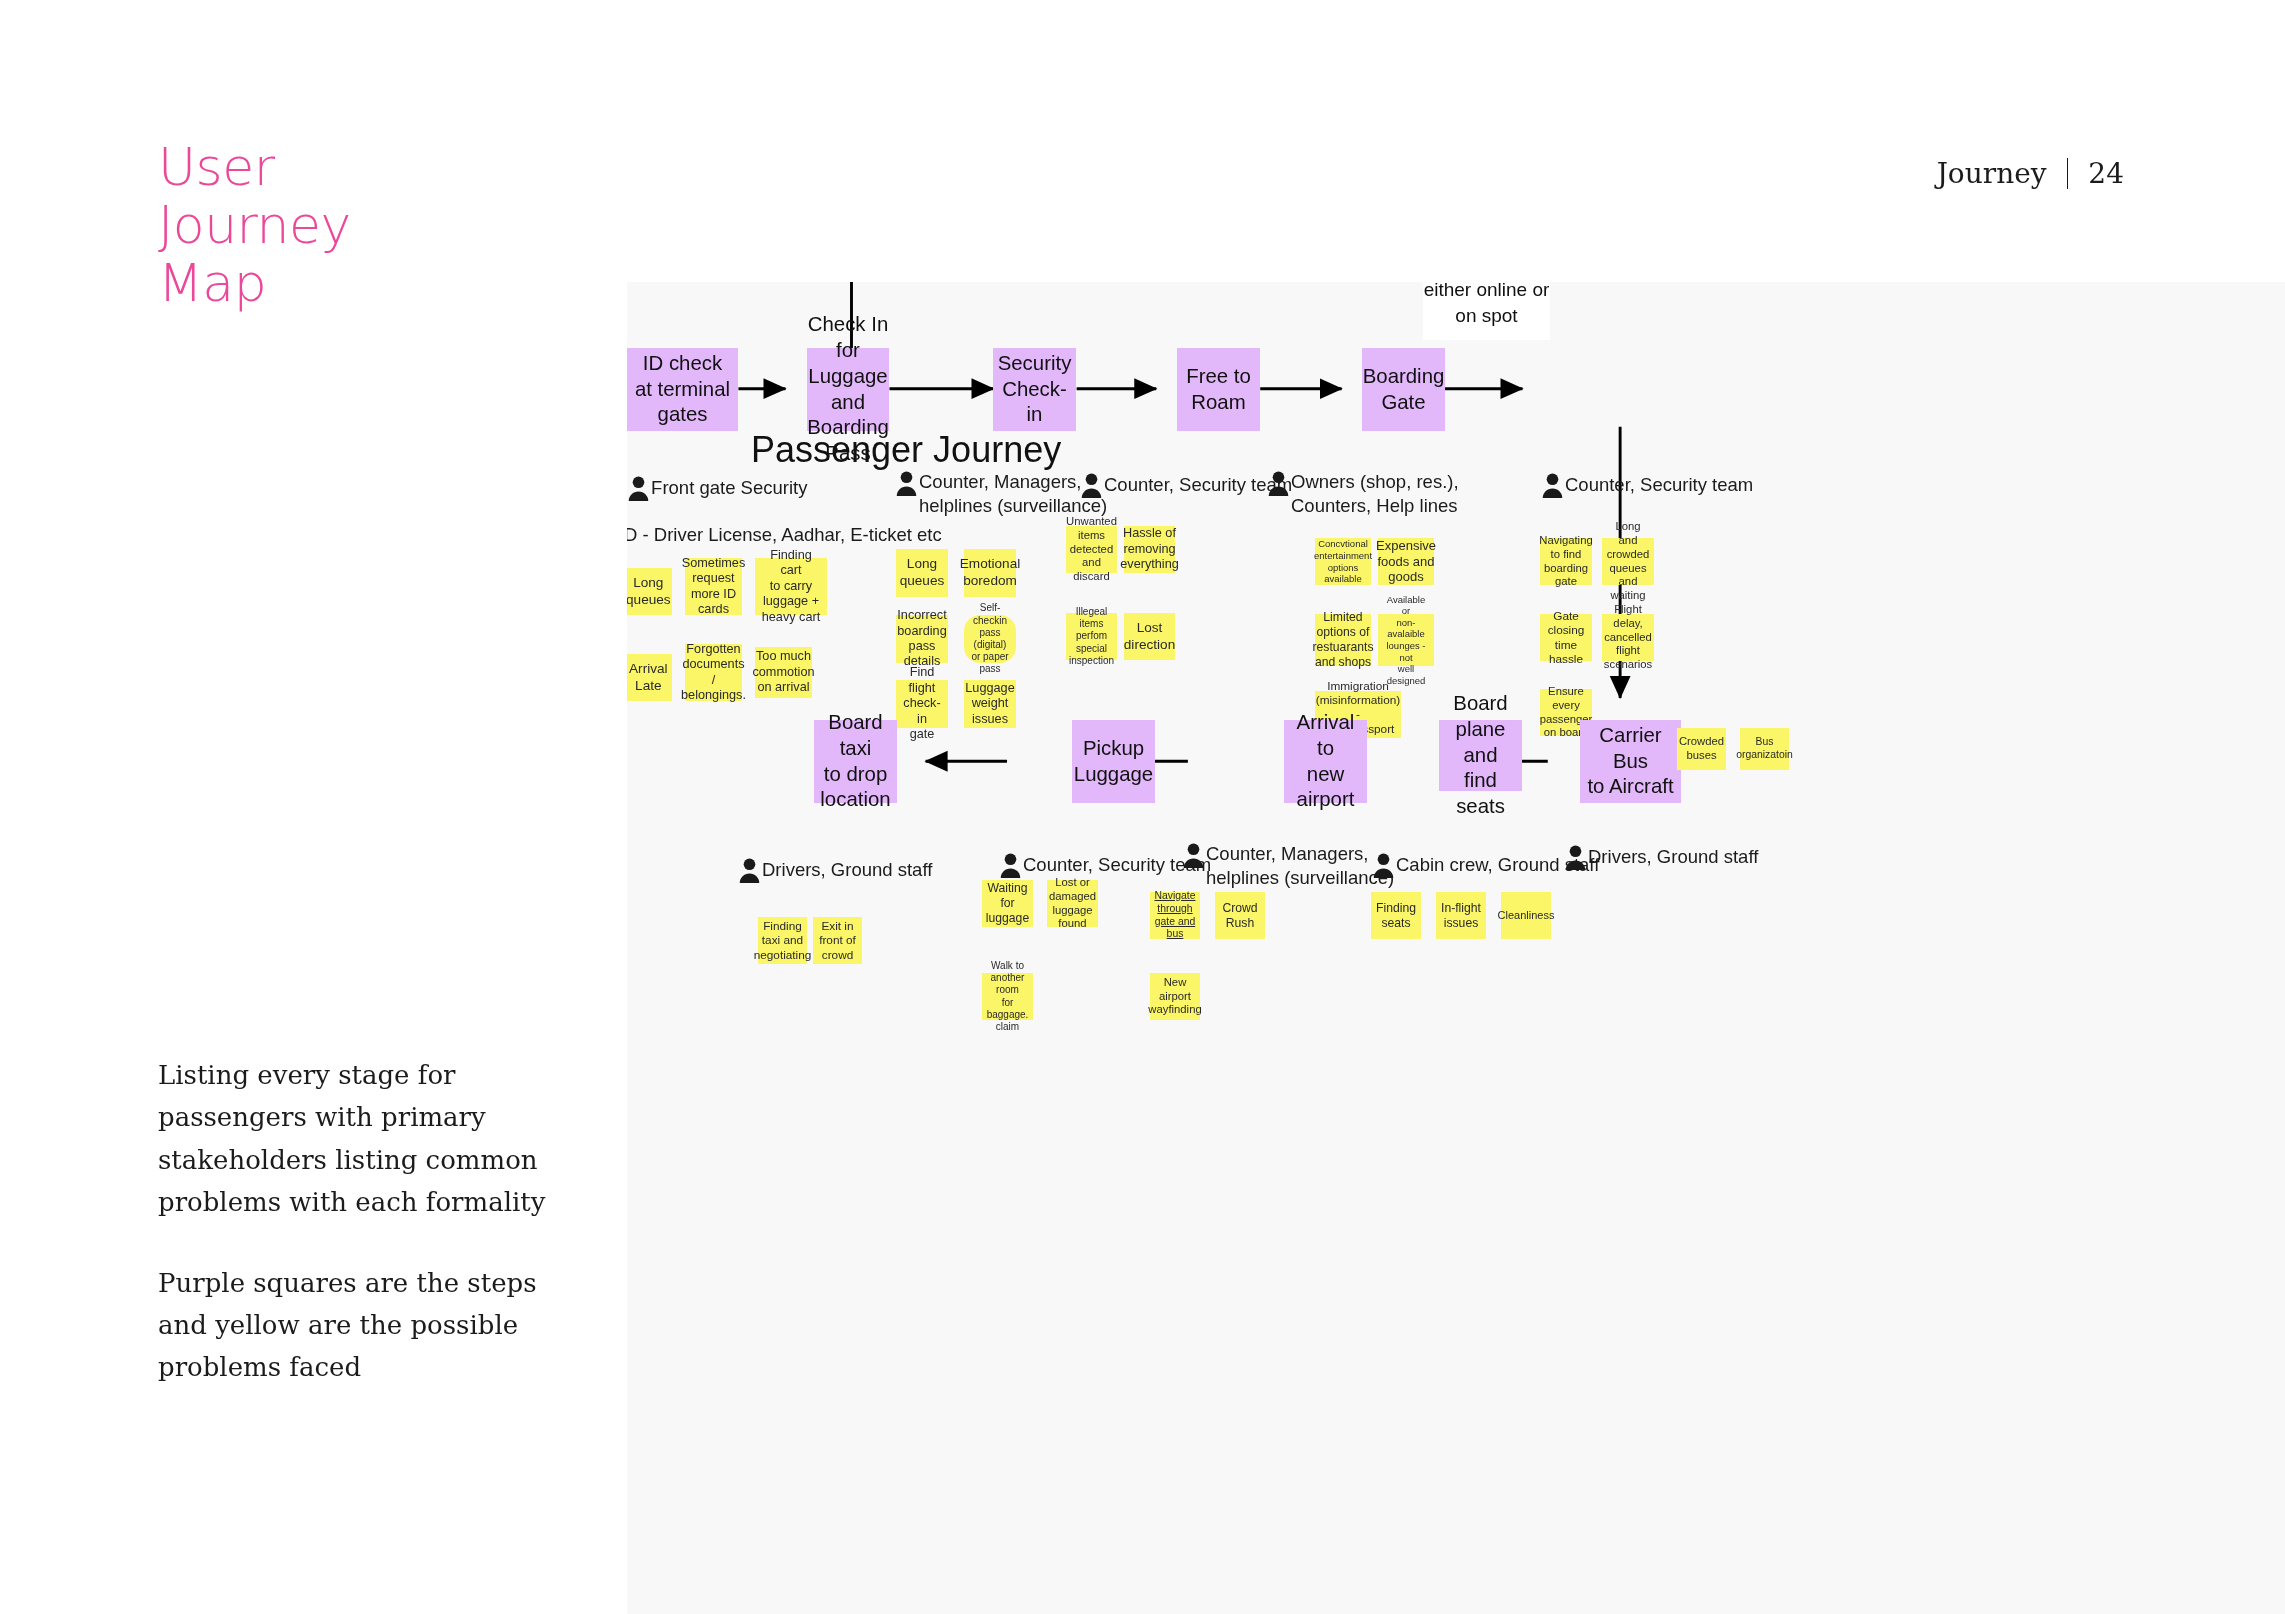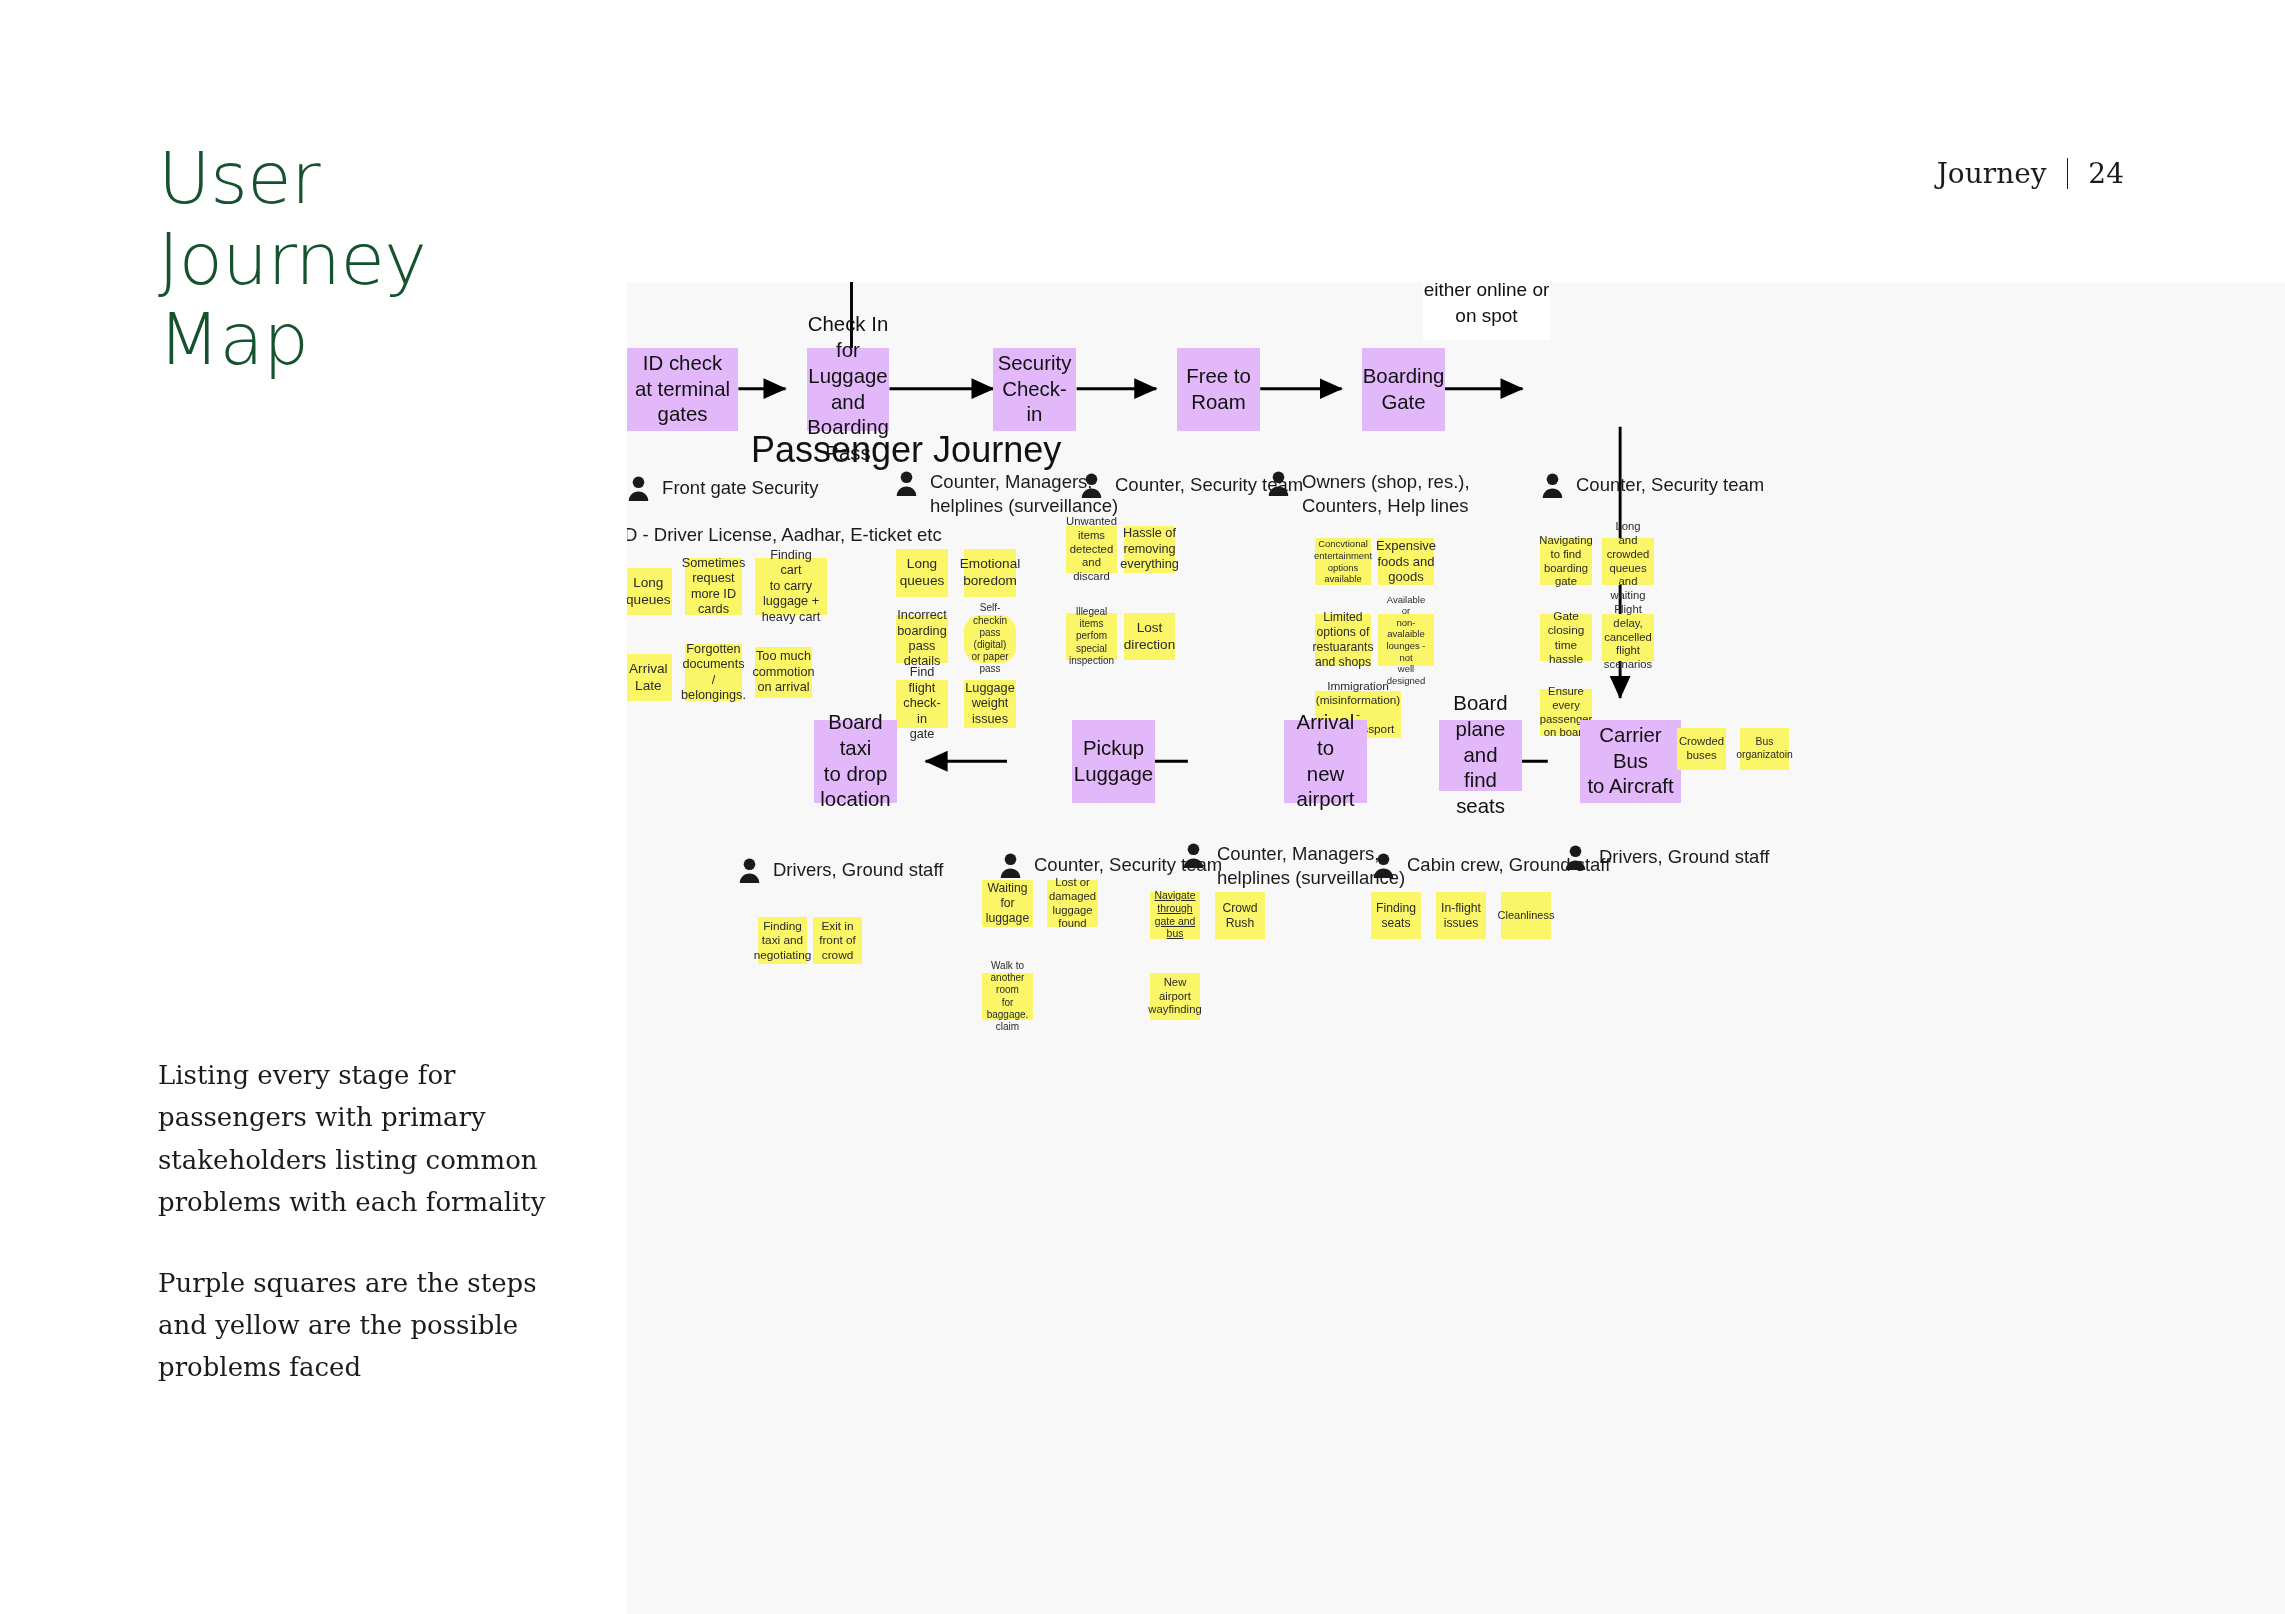--- a/index.html
+++ b/index.html
@@ -23,23 +23,23 @@
     height: 1615px;
     background: #ffffff;
   }
   #page-title {
     position: absolute;
     left: 158px;
     top: 138px;
     width: 425px;
     font-family: "DejaVu Sans", sans-serif;
     font-weight: 300;
-    font-size: 72px;
+    font-size: 52px;
     line-height: 1.12;
-    color: #14532d;
+    color: #ec4899;
     letter-spacing: -0.5px;
   }
   #intro-paragraph {
     position: absolute;
     left: 158px;
     top: 1054px;
     width: 398px;
     font-family: "DejaVu Serif", serif;
     font-size: 26px;
     line-height: 1.63;
@@ -128,21 +128,20 @@
     padding: 2.7px 3.6px;
     box-sizing: border-box;
     line-height: 1.22;
   }
 
   
   .stakeholder {
     position: absolute;
     display: flex;
     align-items: center;
-    gap: 11px;
     color: #1b1b1b;
     font-size: 18.5px;
     line-height: 1.3;
   }
   .stakeholder.two-line { align-items: flex-start; }
   .stakeholder .person-icon {
     flex: 0 0 auto;
     width: 25px;
     height: 27px;
     display: block;

